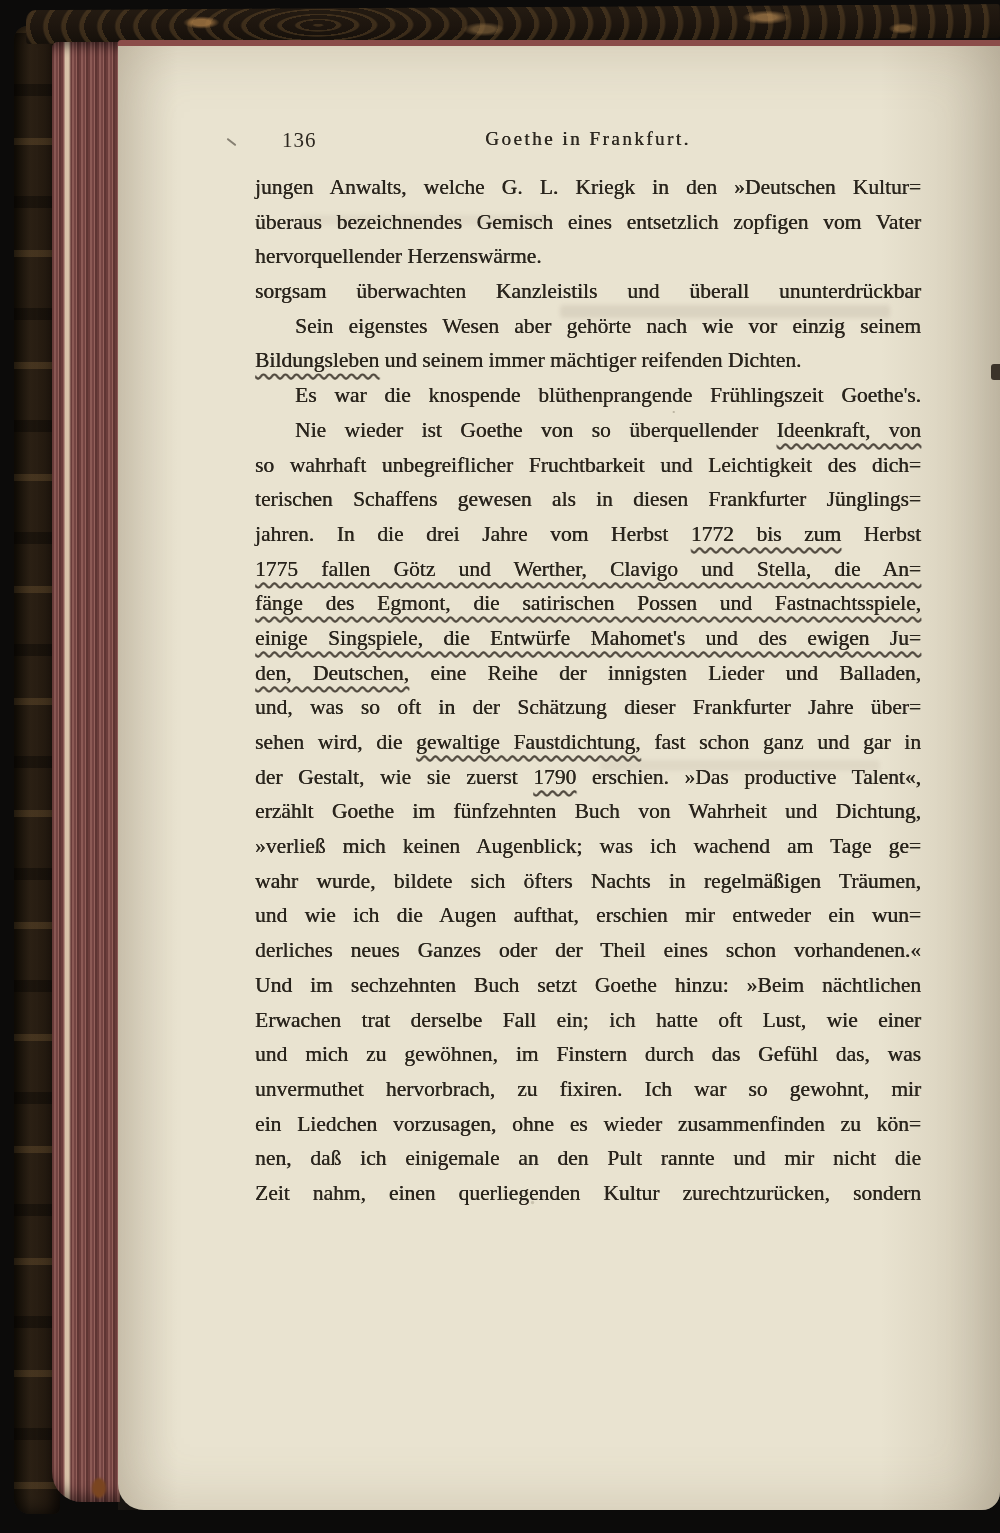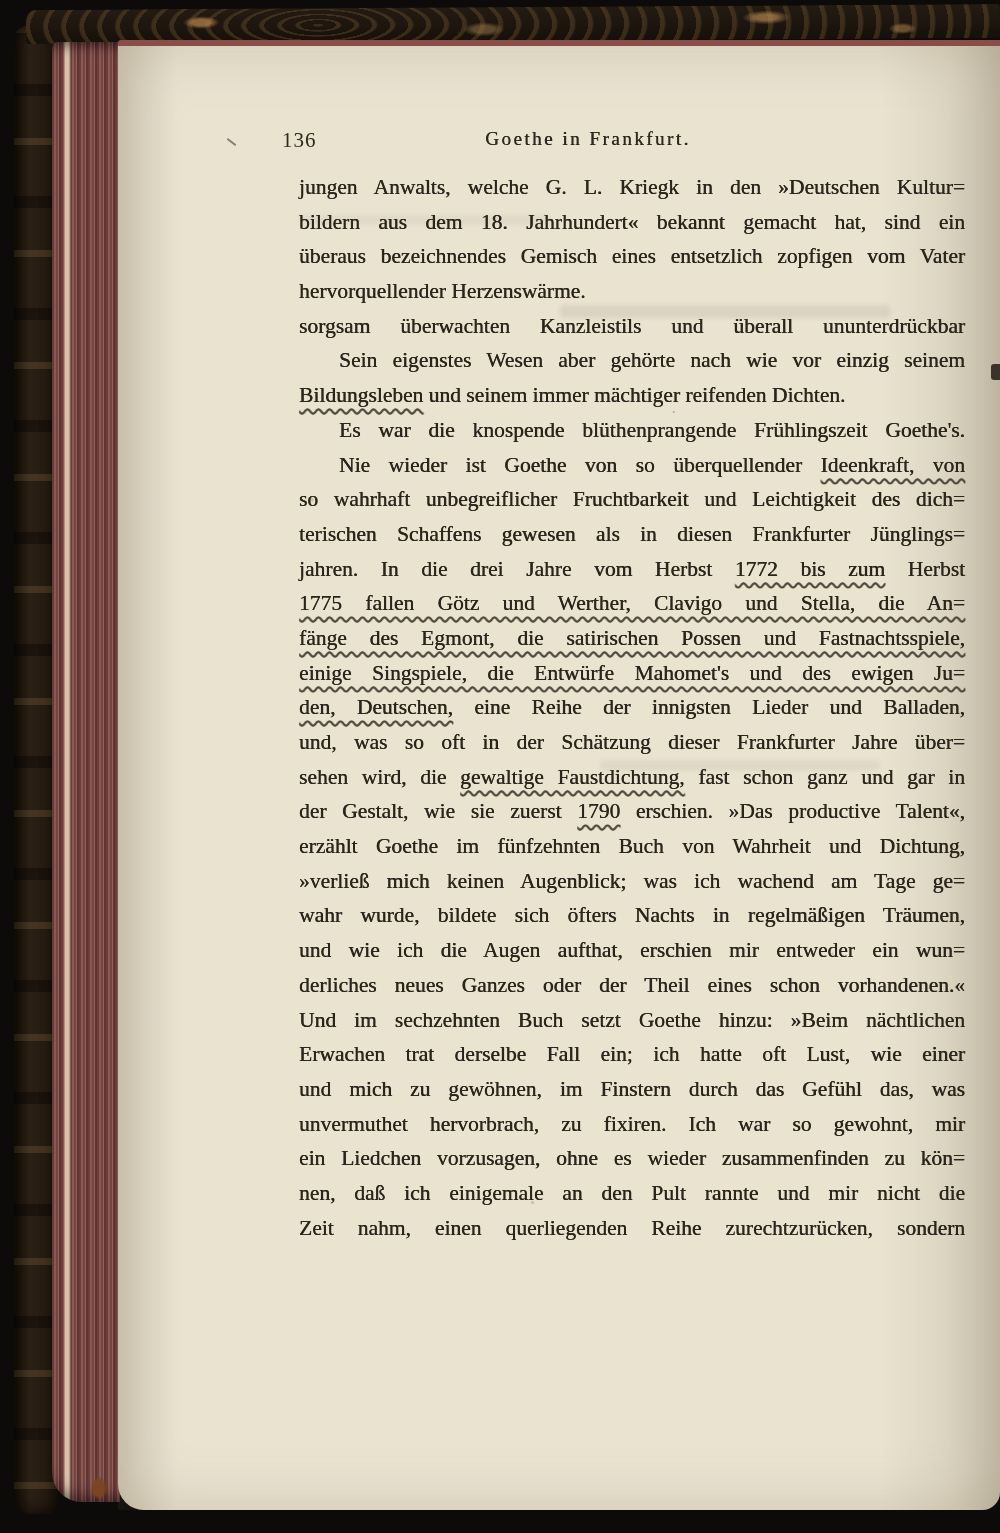--- a/index.html
+++ b/index.html
@@ -82,21 +82,20 @@
   .pageno{ position:absolute; left:0; top:2px; font-size:21px; letter-spacing:1px;margin-left:27px; }
   .running-title{
     position:absolute; left:0; right:0; top:2px; text-align:center;
     font-size:19px; letter-spacing:2.5px;
     text-shadow:0.35px 0 0 currentColor;
   }
   .textblock{
     position:absolute; left:255px; top:170px; width:666px;
     color:#2a251d; font-size:21.5px; line-height:34.7px;
     text-shadow:0.35px 0 0 currentColor;
-    margin-left:44px;
   }
   .line{ height:34.7px; overflow:visible; }
   .line.j{ text-align:justify; text-align-last:justify; }
   .line.ind{ padding-left:40px; }
   .u{
     text-decoration:underline; text-decoration-style:wavy;
     text-decoration-color:rgba(108,99,85,0.55);
     text-decoration-thickness:1.5px; text-underline-offset:6px;
   }
 </style>
@@ -121,21 +120,20 @@
   <div class="smudge s3"></div>
   <div class="pencil-tick"></div>
 
   <div class="header">
     <span class="pageno">136</span>
     <span class="running-title">Goethe in Frankfurt.</span>
   </div>
 
   <div class="textblock" id="lines">
       <div class="line j"><span>jungen Anwalts, welche G. L. Kriegk in den »Deutschen Kultur=</span></div>
-      <div class="line j"><span>bildern aus dem 18. Jahrhundert« bekannt gemacht hat, sind ein</span></div>
       <div class="line j"><span>überaus bezeichnendes Gemisch eines entsetzlich zopfigen vom Vater</span></div>
       <div class="line"><span>hervorquellender Herzenswärme.</span></div>
       <div class="line j"><span>sorgsam überwachten Kanzleistils und überall ununterdrückbar</span></div>
       <div class="line j ind"><span>Sein eigenstes Wesen aber gehörte nach wie vor einzig seinem</span></div>
       <div class="line"><span class="u">Bildungsleben</span><span> und seinem immer mächtiger reifenden Dichten.</span></div>
       <div class="line j ind"><span>Es war die knospende blüthenprangende Frühlingszeit Goethe's.</span></div>
       <div class="line j ind"><span>Nie wieder ist Goethe von so überquellender </span><span class="u">Ideenkraft, von</span></div>
       <div class="line j"><span>so wahrhaft unbegreiflicher Fruchtbarkeit und Leichtigkeit des dich=</span></div>
       <div class="line j"><span>terischen Schaffens gewesen als in diesen Frankfurter Jünglings=</span></div>
       <div class="line j"><span>jahren. In die drei Jahre vom Herbst </span><span class="u">1772 bis zum</span><span> Herbst</span></div>
@@ -150,15 +148,15 @@
       <div class="line j"><span>»verließ mich keinen Augenblick; was ich wachend am Tage ge=</span></div>
       <div class="line j"><span>wahr wurde, bildete sich öfters Nachts in regelmäßigen Träumen,</span></div>
       <div class="line j"><span>und wie ich die Augen aufthat, erschien mir entweder ein wun=</span></div>
       <div class="line j"><span>derliches neues Ganzes oder der Theil eines schon vorhandenen.«</span></div>
       <div class="line j"><span>Und im sechzehnten Buch setzt Goethe hinzu: »Beim nächtlichen</span></div>
       <div class="line j"><span>Erwachen trat derselbe Fall ein; ich hatte oft Lust, wie einer</span></div>
       <div class="line j"><span>und mich zu gewöhnen, im Finstern durch das Gefühl das, was</span></div>
       <div class="line j"><span>unvermuthet hervorbrach, zu fixiren. Ich war so gewohnt, mir</span></div>
       <div class="line j"><span>ein Liedchen vorzusagen, ohne es wieder zusammenfinden zu kön=</span></div>
       <div class="line j"><span>nen, daß ich einigemale an den Pult rannte und mir nicht die</span></div>
-      <div class="line j"><span>Zeit nahm, einen querliegenden Reihe zurechtzurücken, sondern</span></div>
+      <div class="line j"><span>Zeit nahm, einen querliegenden Kultur zurechtzurücken, sondern</span></div>
     </div>
 </div>
 
 </body></html>

